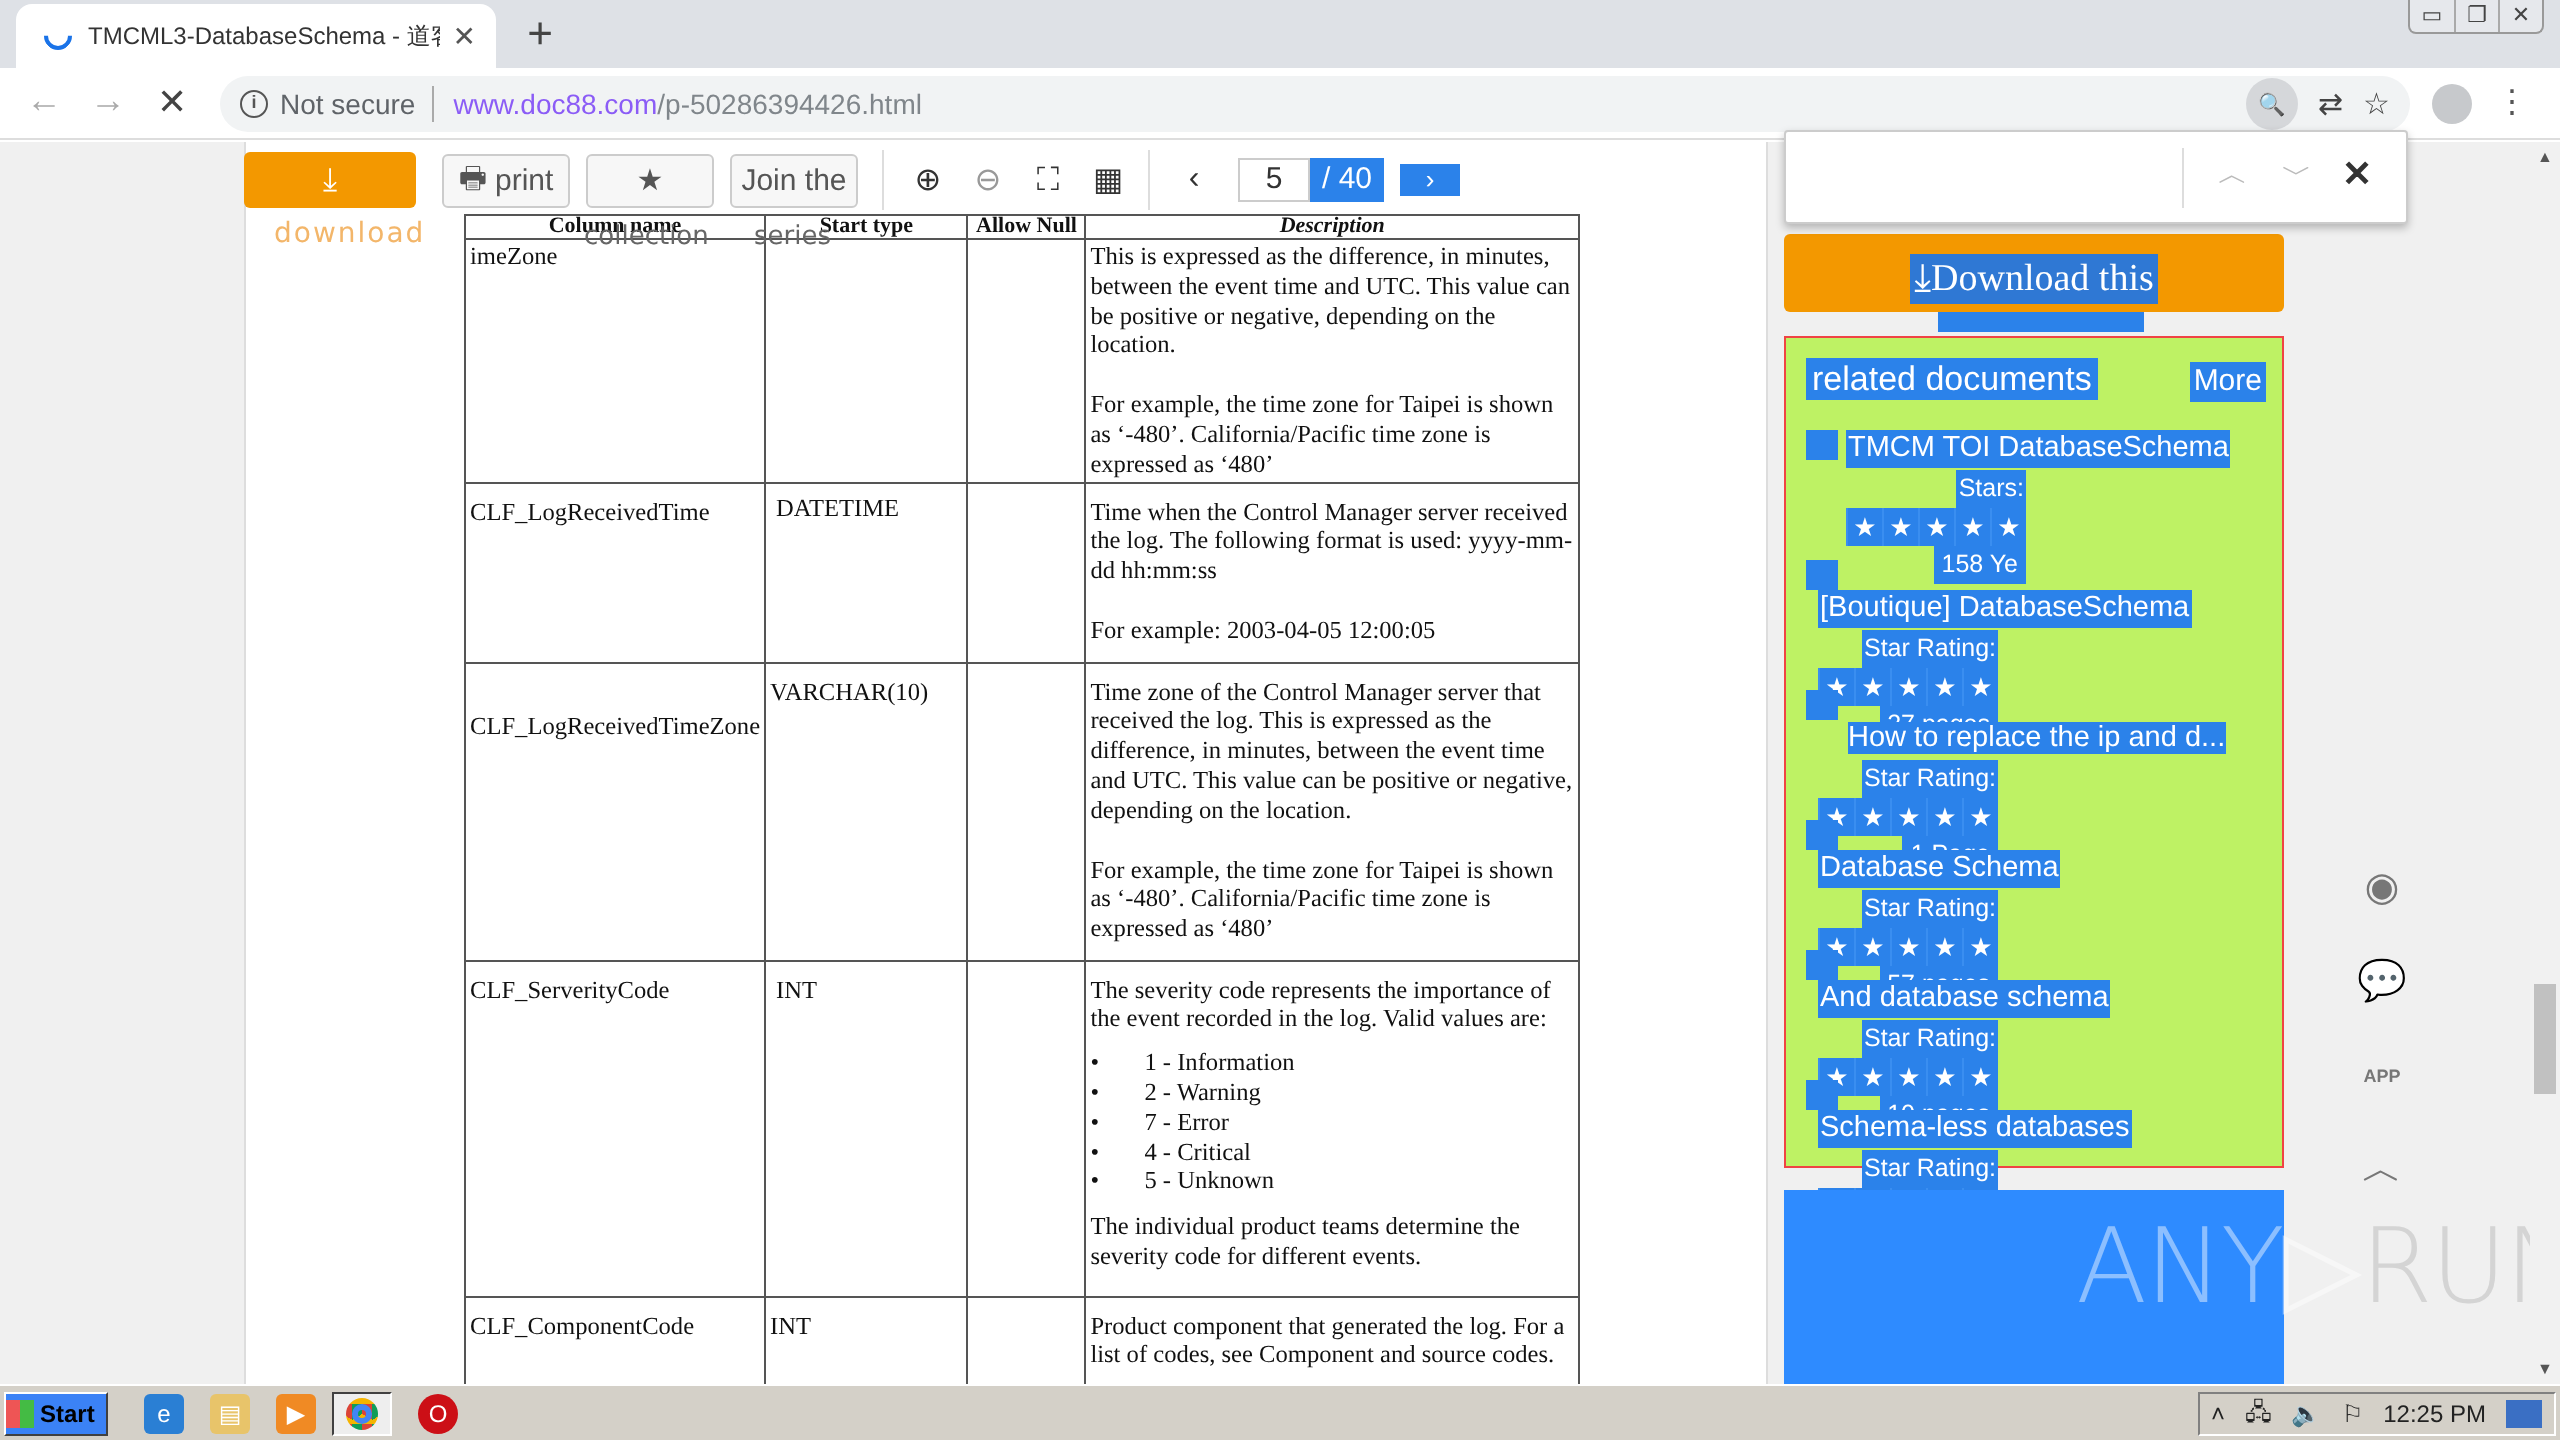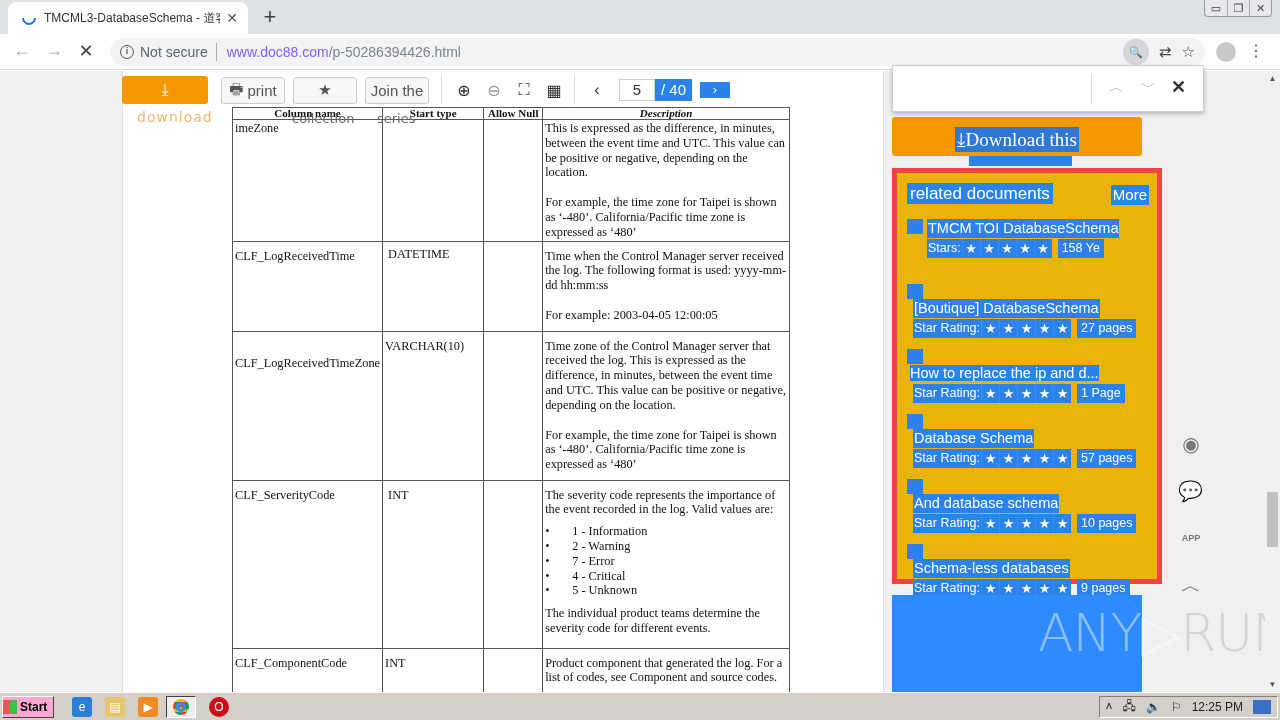--- a/index.html
+++ b/index.html
@@ -60,48 +60,48 @@
   .findbar { position: absolute; left: 892px; top: 65px; width: 312px; height: 47px; background: #fff; border: 1px solid #ccc; box-shadow: 0 2px 4px rgba(0,0,0,.25); border-radius: 2px; }
   .findbar input { position: absolute; left: 8px; top: 10px; width: 186px; height: 26px; border: none; outline: none; font-size: 14px; }
   .findbar .fsep { position: absolute; left: 198px; top: 8px; width: 1px; height: 30px; background: #ddd; }
   .findbar .fbtn { position: absolute; top: 12px; font-size: 15px; color: #bbb; }
   .findbar .fclose { position: absolute; left: 278px; top: 10px; font-size: 18px; color: #333; font-weight: bold; }
 
   
   .dl-big { position: absolute; left: 892px; top: 46px; width: 250px; height: 39px; background: #f39800; border-radius: 3px; display: flex; justify-content: center; align-items: flex-start; padding-top: 10px; }
   .dl-big .sel { background: #2f78d4; color: #fff; font-family: "Liberation Serif", serif; font-size: 19px; padding: 0 2px; height: 25px; line-height: 25px; text-align: right; }
   .dl-under { position: absolute; left: 969px; top: 85px; width: 103px; height: 10px; background: #2b82ea; }
-  .related { position: absolute; left: 892px; top: 97px; width: 270px; height: 416px; background: #eab308; border: 5px solid #ef4444; }
+  .related { position: absolute; left: 892px; top: 97px; width: 250px; height: 416px; background: #bef264; border: 1px solid #ef4444; }
   .hl { background: #2b82ea; color: #fff; }
   .related .head { position: absolute; left: 10px; top: 10px; font-size: 17px; padding: 0 3px; height: 21px; line-height: 21px; }
   .related .more { position: absolute; right: 8px; top: 12px; font-size: 15px; padding: 0 2px; height: 20px; line-height: 20px; }
   .rdoc { position: absolute; left: 10px; width: 235px; }
   .rdoc .ficon { position: absolute; left: 0; top: 0; width: 16px; height: 15px; background: #2b82ea; }
   .rdoc .rtitle { position: absolute; font-size: 14.5px; height: 19px; line-height: 19px; padding: 0 1px; white-space: nowrap; }
-  .rdoc .rmeta { position: absolute; display: flex; align-items: flex-start; height: 19px; }
+  .rdoc .rmeta { position: absolute; display: flex; align-items: flex-end; height: 19px; flex-direction: column; }
   .rdoc .rlab { font-size: 12.5px; height: 19px; line-height: 19px; padding: 0 1px; }
   .rdoc .stars { display: flex; }
   .rdoc .stars span { width: 18px; height: 19px; background: #2b82ea; color: #fff; font-size: 13px; text-align: center; line-height: 19px; border-left: 1px solid #3a8ef0; }
   .rdoc .rpages { font-size: 12.5px; height: 19px; line-height: 19px; padding: 0 4px; margin-left: 6px; }
   .ad-box { position: absolute; left: 892px; top: 524px; width: 250px; height: 97px; background: #2e8bff; }
 
   .float-icons { position: absolute; left: 1176px; top: 358px; width: 30px; }
   .float-icons div { width: 30px; height: 30px; margin-bottom: 17px; color: #777; font-size: 20px; text-align: center; line-height: 30px; }
   .anyrun { position: absolute; left: 1038px; top: 532px; font-family: "DejaVu Sans", sans-serif; font-size: 52px; color: rgba(255,255,255,0.45); letter-spacing: -1px; font-weight: 300; }
   .anyrun .run { color: rgba(200,200,200,0.7); }
 
   
   .vscroll { position: absolute; left: 1265px; top: 71px; width: 15px; height: 621px; background: #f1f1f1; }
   .vscroll .up, .vscroll .down { position: absolute; left: 0; width: 15px; height: 15px; font-size: 8px; color: #555; text-align: center; line-height: 15px; }
   .vscroll .up { top: 0; } .vscroll .down { bottom: 0; }
   .vscroll .thumb { position: absolute; left: 2px; top: 421px; width: 11px; height: 55px; background: #c1c1c1; }
 
   
   .taskbar { position: absolute; left: 0; top: 692px; width: 1280px; height: 28px; background: #d4d0c8; border-top: 1px solid #fff; display: flex; align-items: center; }
-  .startbtn { margin-left: 2px; width: 52px; height: 22px; border: 1px solid #fff; border-right-color: #404040; border-bottom-color: #404040; background: #f9a8d4; font-weight: bold; font-size: 12px; display: flex; align-items: center; padding-left: 0; gap: 3px; }
+  .startbtn { margin-left: 2px; width: 52px; height: 22px; border: 1px solid #fff; border-right-color: #404040; border-bottom-color: #404040; background: #3b82f6; font-weight: bold; font-size: 12px; display: flex; align-items: center; padding-left: 0; gap: 3px; }
   .startbtn .flag { width: 14px; height: 14px; background: linear-gradient(90deg,#e55 50%,#4b4 50%); }
   .tb-icon { width: 20px; height: 20px; margin-left: 13px; border-radius: 3px; font-size: 12px; text-align: center; line-height: 20px; color: #fff; }
   .tb-active { margin-left: 8px; width: 30px; height: 22px; border: 1px solid #404040; border-right-color: #fff; border-bottom-color: #fff; background: #eee; display:flex; align-items:center; justify-content:center; }
   .tray { position: absolute; right: 2px; top: 3px; height: 22px; border: 1px solid #808080; border-right-color: #fff; border-bottom-color: #fff; display: flex; align-items: center; padding: 0 6px; gap: 10px; font-size: 12px; color: #222; }
   .tray .showdesk { width: 18px; height: 14px; background: #3a6fc4; }
 </style>
 </head>
 <body>
 
 <div class="tabstrip">
@@ -270,21 +270,21 @@
             <span>★</span>
             <span>★</span>
             <span>★</span>
           </span>
         <span class="rpages hl">27 pages</span>
       </div>
     </div>
 
     <div class="rdoc" style="top:176px">
       <span class="ficon"></span>
-      <span class="rtitle" style="left:2px;top:15px"><span class="hl">How to replace the ip and d...</span></span>
+      <span class="rtitle" style="left:20px;top:15px"><span class="hl">How to replace the ip and d...</span></span>
       <div class="rmeta" style="left:6px;top:35px">
         <span class="rlab hl">Star Rating:</span>
         <span class="stars">
             <span>★</span>
             <span>★</span>
             <span>★</span>
             <span>★</span>
             <span>★</span>
           </span>
         <span class="rpages hl">1 Page</span>

